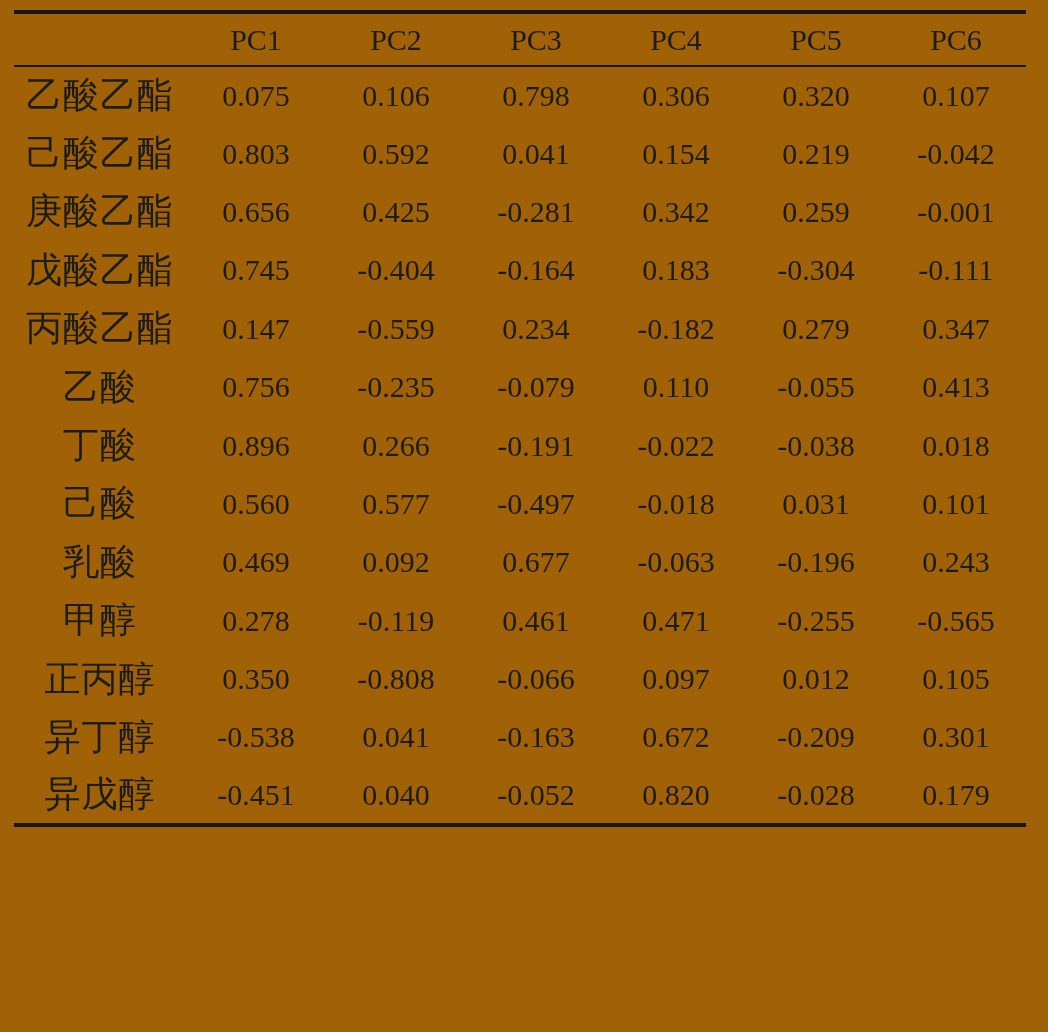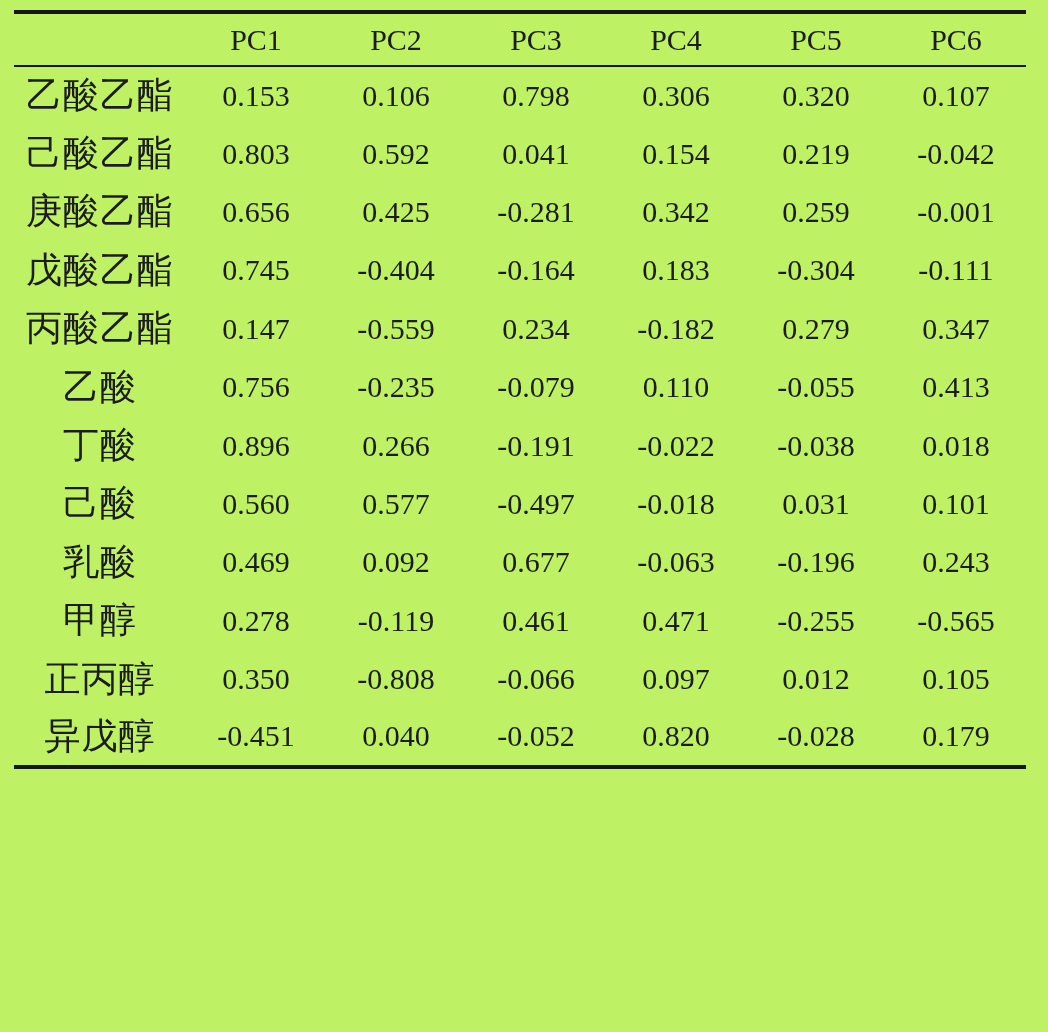--- a/index.html
+++ b/index.html
@@ -4,21 +4,21 @@
 <style>
   html, body {
     margin: 0;
     padding: 0;
     background: #ffffff;
   }
   .page {
     position: relative;
     width: 1048px;
     height: 1032px;
-    background: #bef264;
+    background: #a16207;
     box-sizing: border-box;
     padding: 10px 0 0 14px;
     font-family: "Liberation Serif", "DejaVu Serif", serif;
     color: #1c1c1c;
   }
   table.loadings {
     border-collapse: collapse;
     table-layout: fixed;
     width: 1012px;
     border-top: 4px solid #161616;
@@ -74,21 +74,21 @@
           <th>PC2</th>
           <th>PC3</th>
           <th>PC4</th>
           <th>PC5</th>
           <th>PC6</th>
         </tr>
     </thead>
     <tbody>
         <tr>
           <td class="label">乙酸乙酯</td>
-          <td class="value">0.153</td>
+          <td class="value">0.075</td>
           <td class="value">0.106</td>
           <td class="value">0.798</td>
           <td class="value">0.306</td>
           <td class="value">0.320</td>
           <td class="value">0.107</td>
         </tr>
         <tr>
           <td class="label">己酸乙酯</td>
           <td class="value">0.803</td>
           <td class="value">0.592</td>
@@ -172,20 +172,29 @@
         <tr>
           <td class="label">正丙醇</td>
           <td class="value">0.350</td>
           <td class="value">-0.808</td>
           <td class="value">-0.066</td>
           <td class="value">0.097</td>
           <td class="value">0.012</td>
           <td class="value">0.105</td>
         </tr>
         <tr>
+          <td class="label">异丁醇</td>
+          <td class="value">-0.538</td>
+          <td class="value">0.041</td>
+          <td class="value">-0.163</td>
+          <td class="value">0.672</td>
+          <td class="value">-0.209</td>
+          <td class="value">0.301</td>
+        </tr>
+        <tr>
           <td class="label">异戊醇</td>
           <td class="value">-0.451</td>
           <td class="value">0.040</td>
           <td class="value">-0.052</td>
           <td class="value">0.820</td>
           <td class="value">-0.028</td>
           <td class="value">0.179</td>
         </tr>
       </tbody>
   </table>

